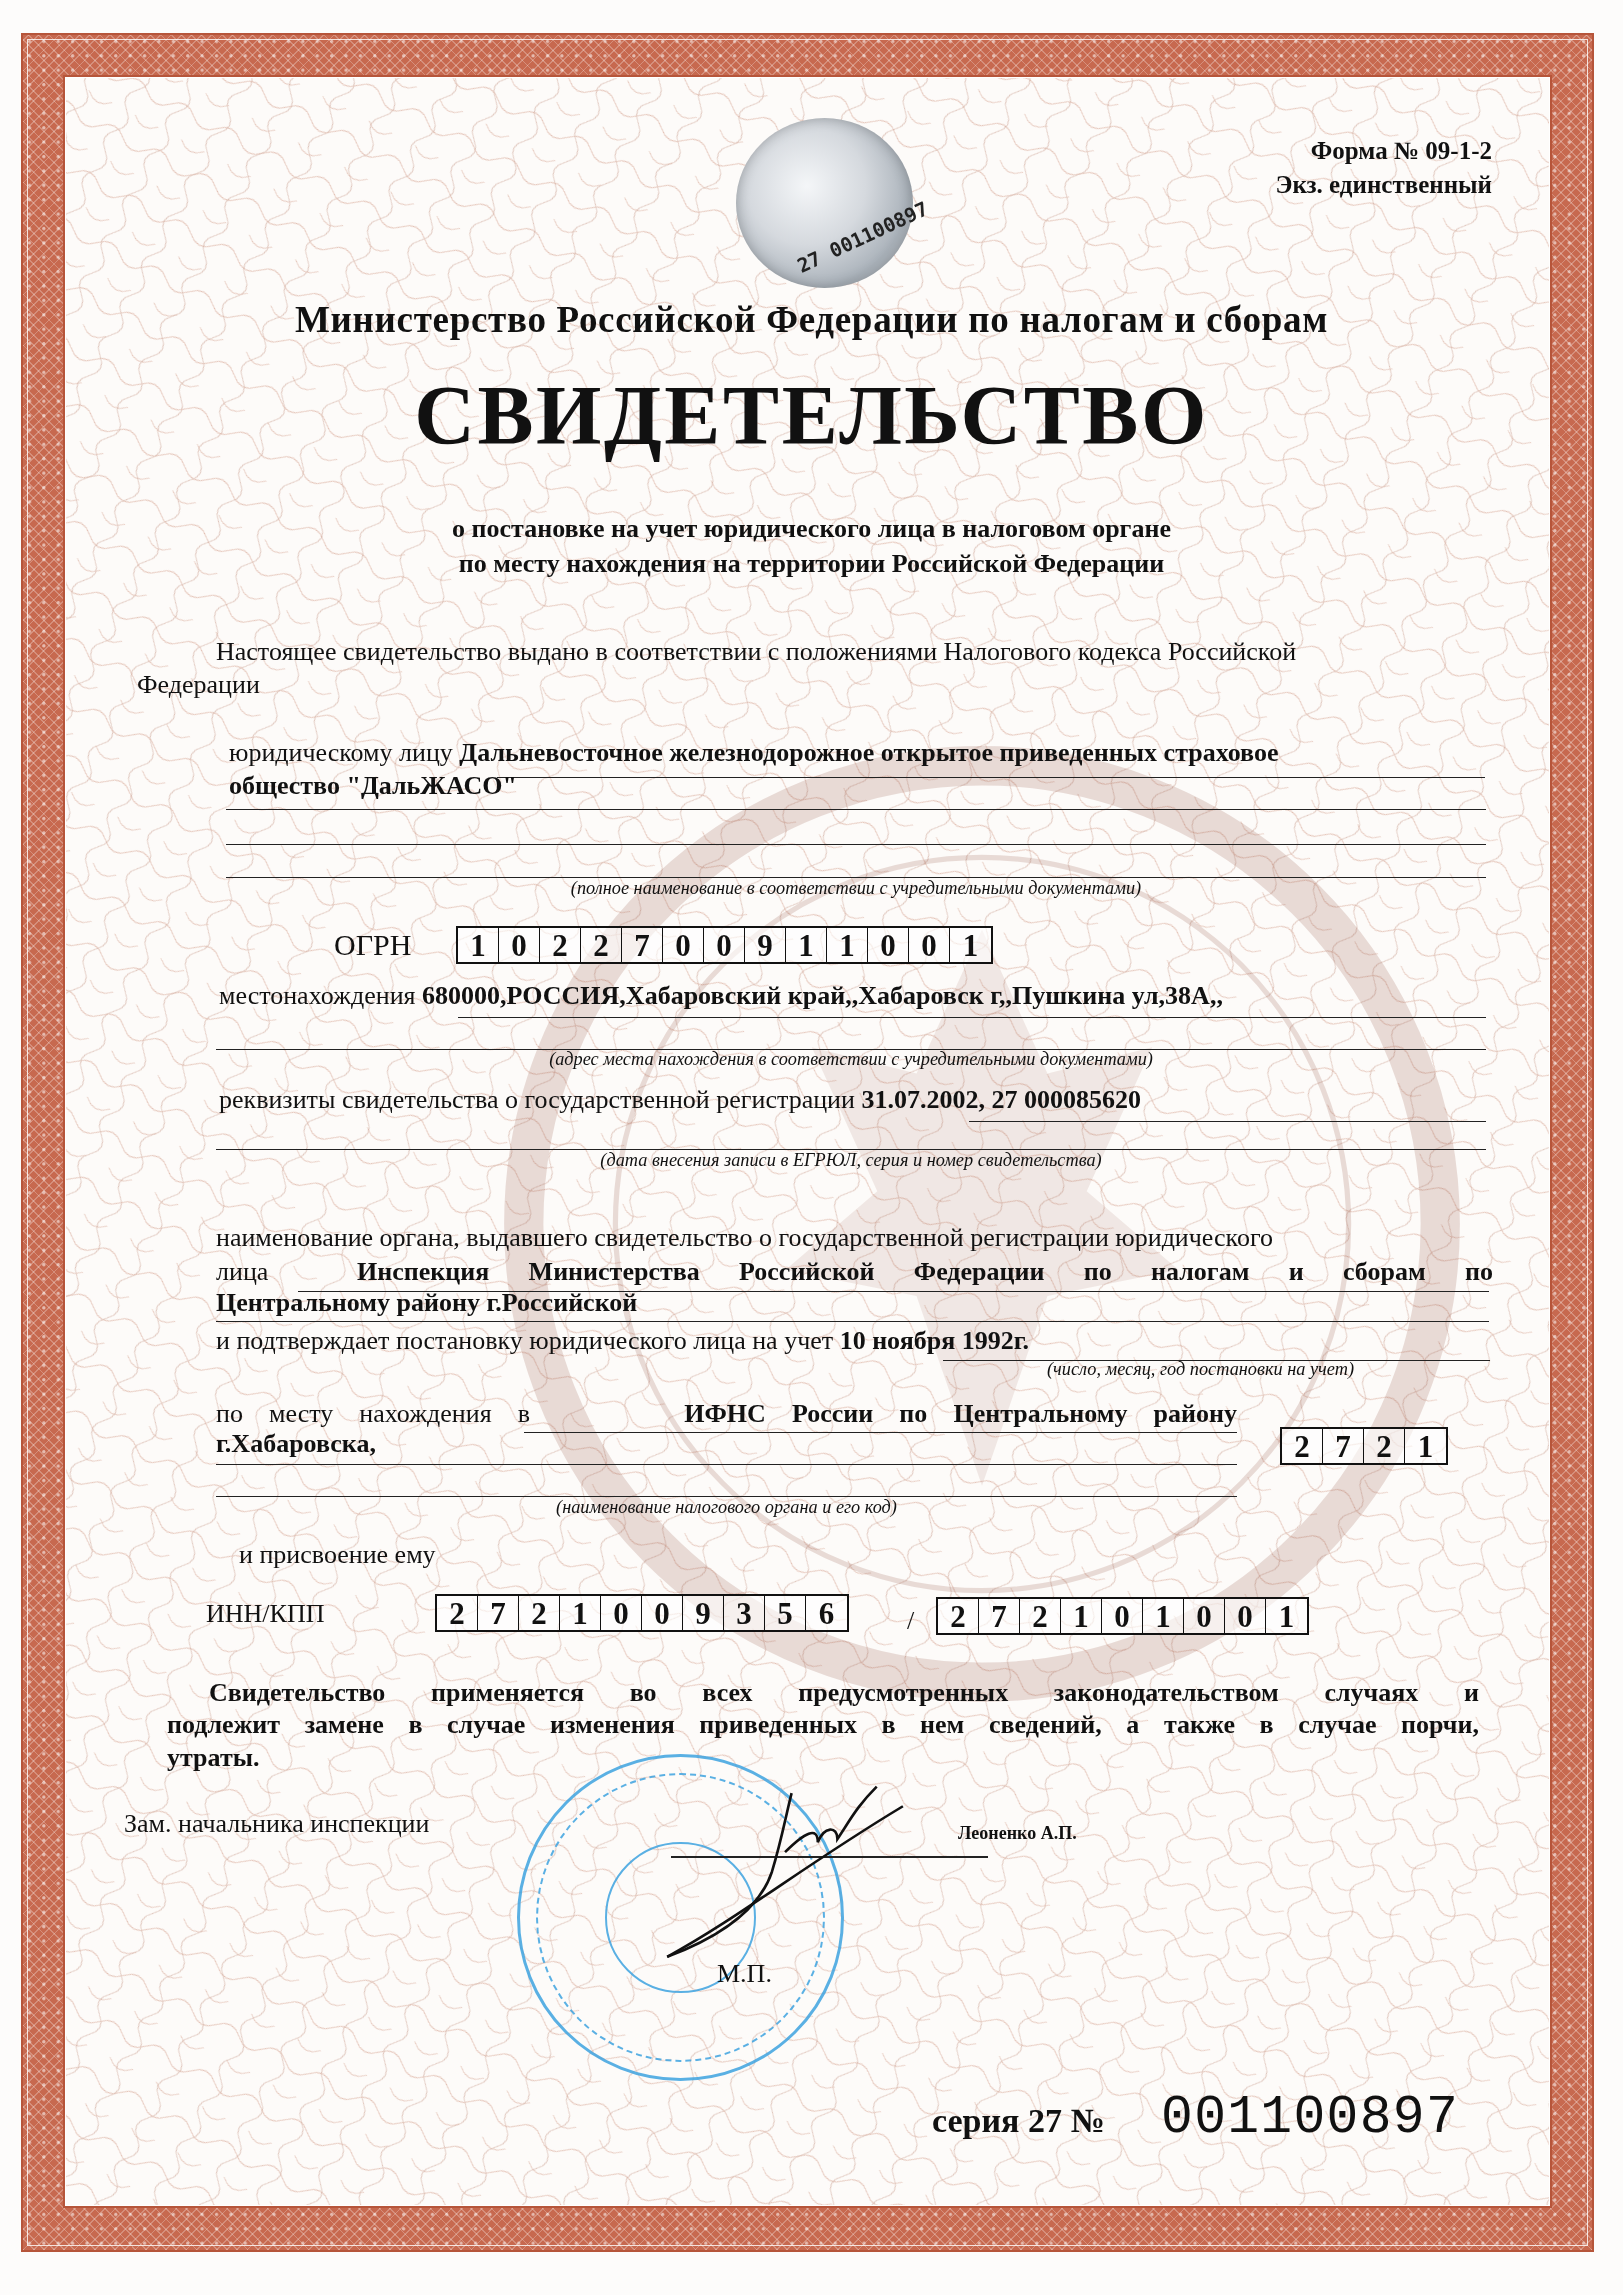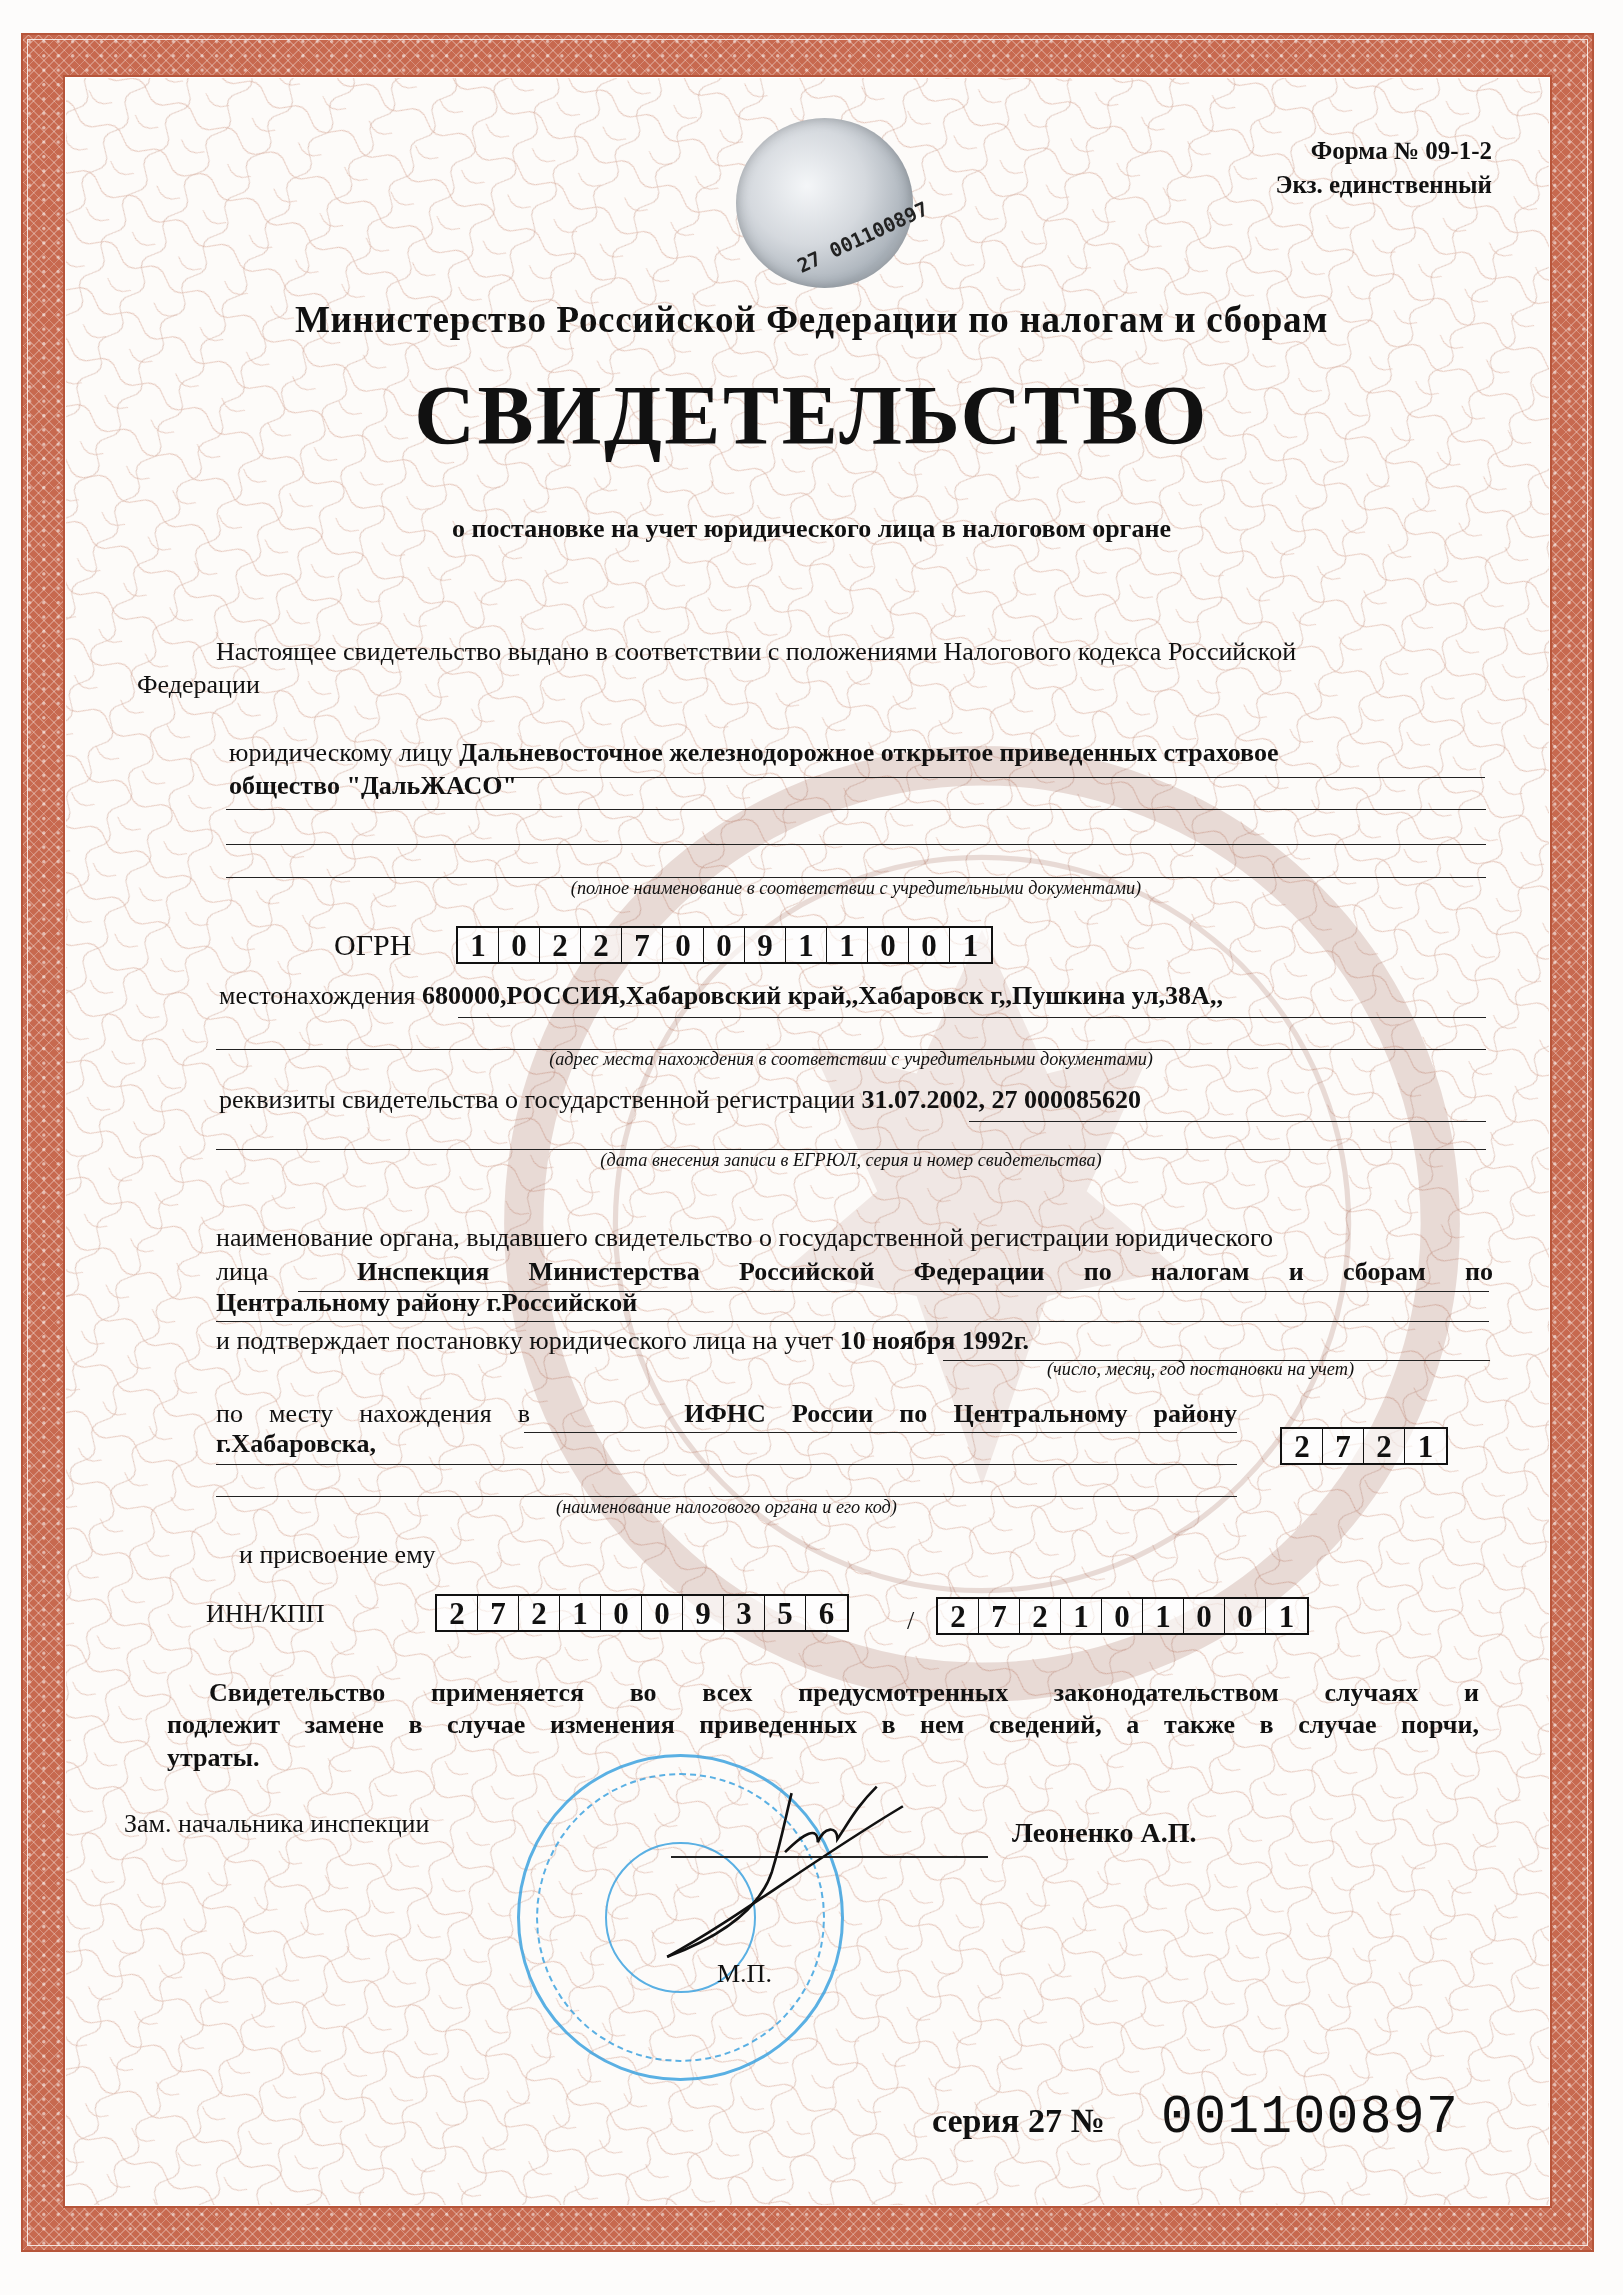--- a/index.html
+++ b/index.html
@@ -109,20 +109,21 @@
   <div>Форма № 09-1-2</div>
   <div>Экз. единственный</div>
 </div>
 <div class="hologram"></div>
 <div class="hologram-serial">27 001100897</div>
 
 <div class="abs ministry">Министерство Российской Федерации по налогам и сборам</div>
 <div class="abs title">СВИДЕТЕЛЬСТВО</div>
 <div class="abs subtitle">
   <div>о постановке на учет юридического лица в налоговом органе</div>
+  <div>по месту нахождения на территории Российской Федерации</div>
 </div>
 
 <div class="abs para" style="left:216px; top:635px;">Настоящее свидетельство выдано в соответствии с положениями Налогового кодекса Российской</div>
 <div class="abs para" style="left:137px; top:668px;">Федерации</div>
 
 <div class="abs para" style="left:229px; top:736px;">
   <span>юридическому лицу</span>
   <span class="bold">Дальневосточное железнодорожное открытое приведенных страховое</span>
 </div>
 <div class="rule" style="left:497px; top:777px; width:988px;"></div>
@@ -227,20 +228,20 @@
 <div class="abs para bold" style="left:167px; top:1741px;">утраты.</div>
 
 <div class="stamp"></div>
 <div class="abs para" style="left:124px; top:1807px;">Зам. начальника инспекции</div>
 <div class="rule" style="left:671px; top:1856px; width:317px; height:2px;"></div>
 <svg class="abs" style="left:641px; top:1780px;" width="275" height="190" viewBox="0 0 420 290">
   <path d="M40 270 C150 210 250 130 400 40" fill="none" stroke="#111" stroke-width="4"></path>
   <path d="M40 270 C120 240 180 200 200 140 C215 90 220 60 230 20" fill="none" stroke="#111" stroke-width="4"></path>
   <path d="M220 110 C250 80 270 70 270 95 C280 70 300 70 300 90 C320 60 330 40 360 10" fill="none" stroke="#111" stroke-width="4"></path>
 </svg>
-<div class="abs para bold" style="left:1012px; top:1816px; font-size:28px;">Леоненко А.П.</div>
+<div class="abs para bold" style="left:958px; top:1816px; font-size:18px;">Леоненко А.П.</div>
 <div class="abs para" style="left:717px; top:1957px;">М.П.</div>
 
 <div class="abs serial">
   <span>серия 27 №</span>
   <span class="num">001100897</span>
 </div>
 
 
 </body></html>

